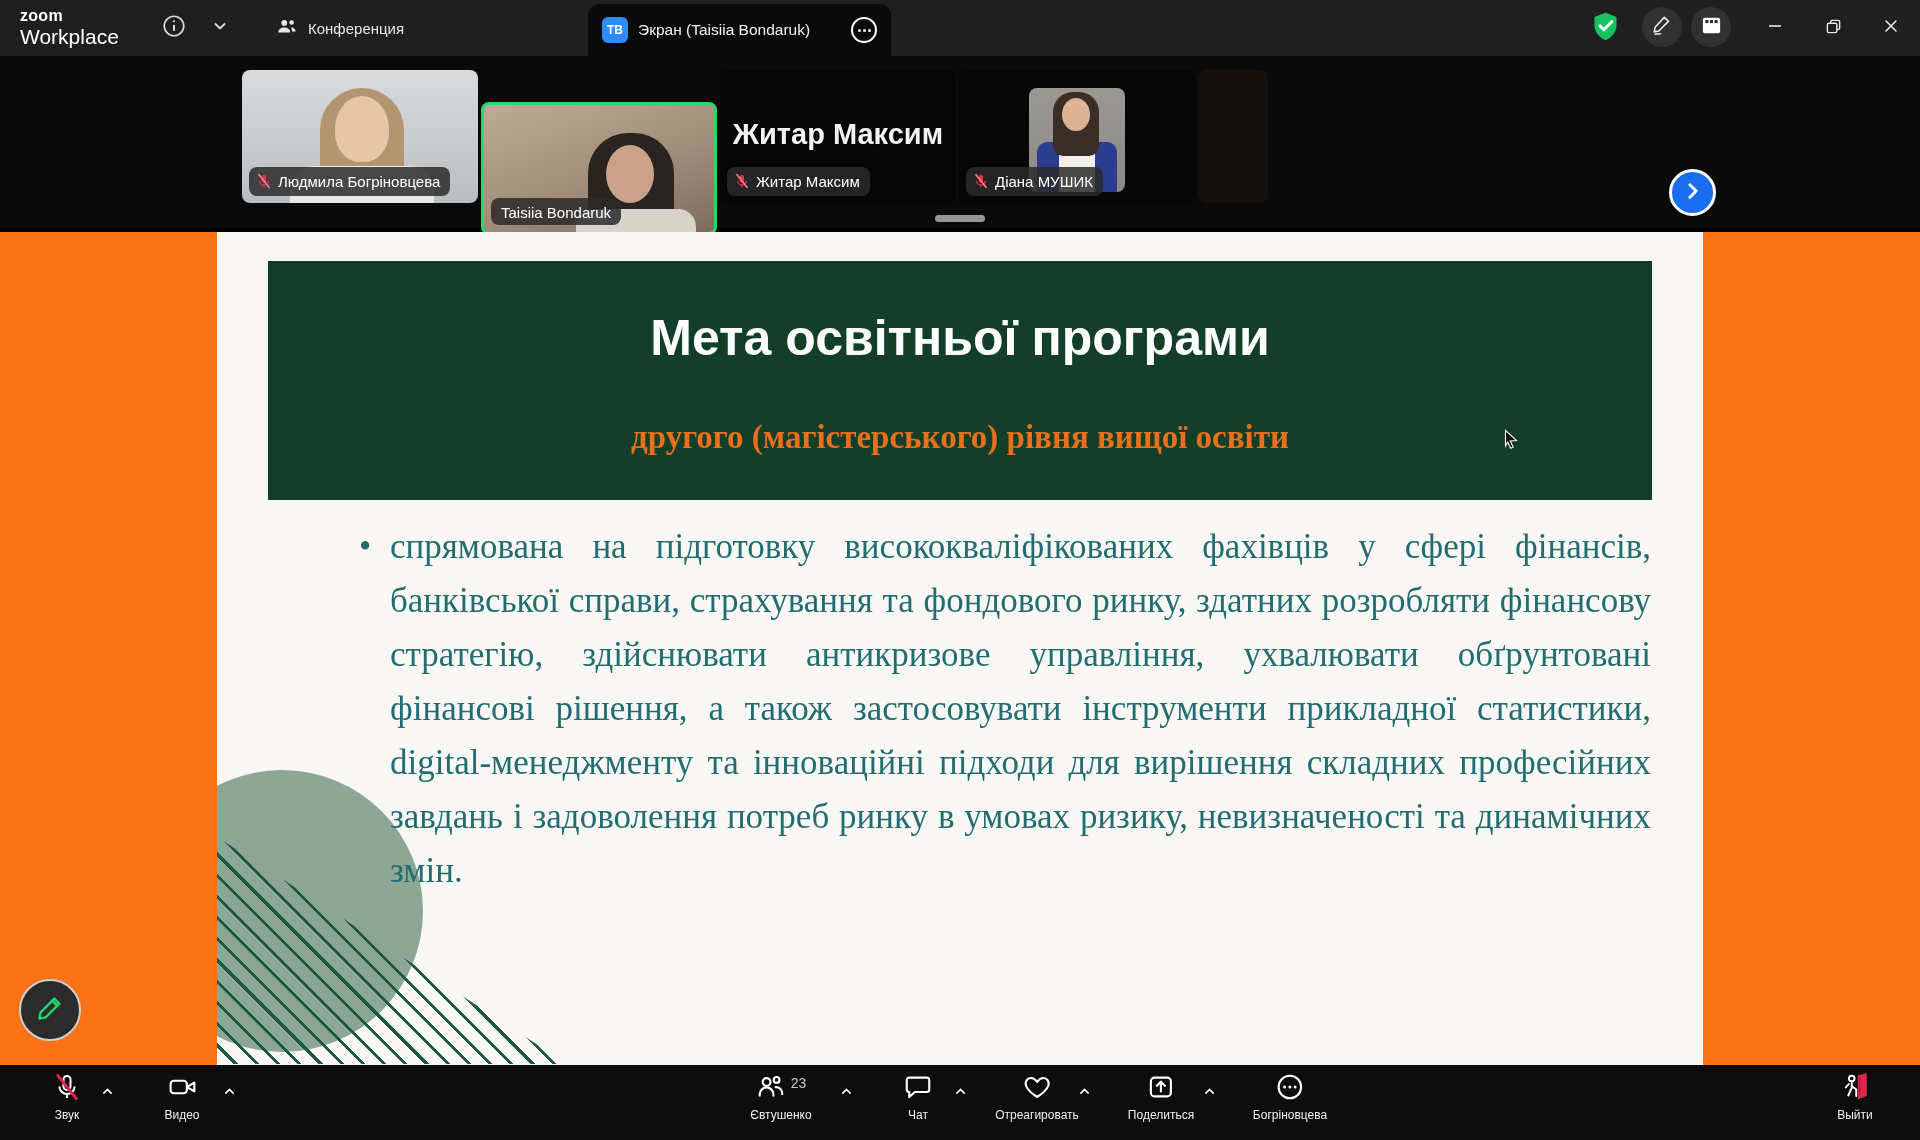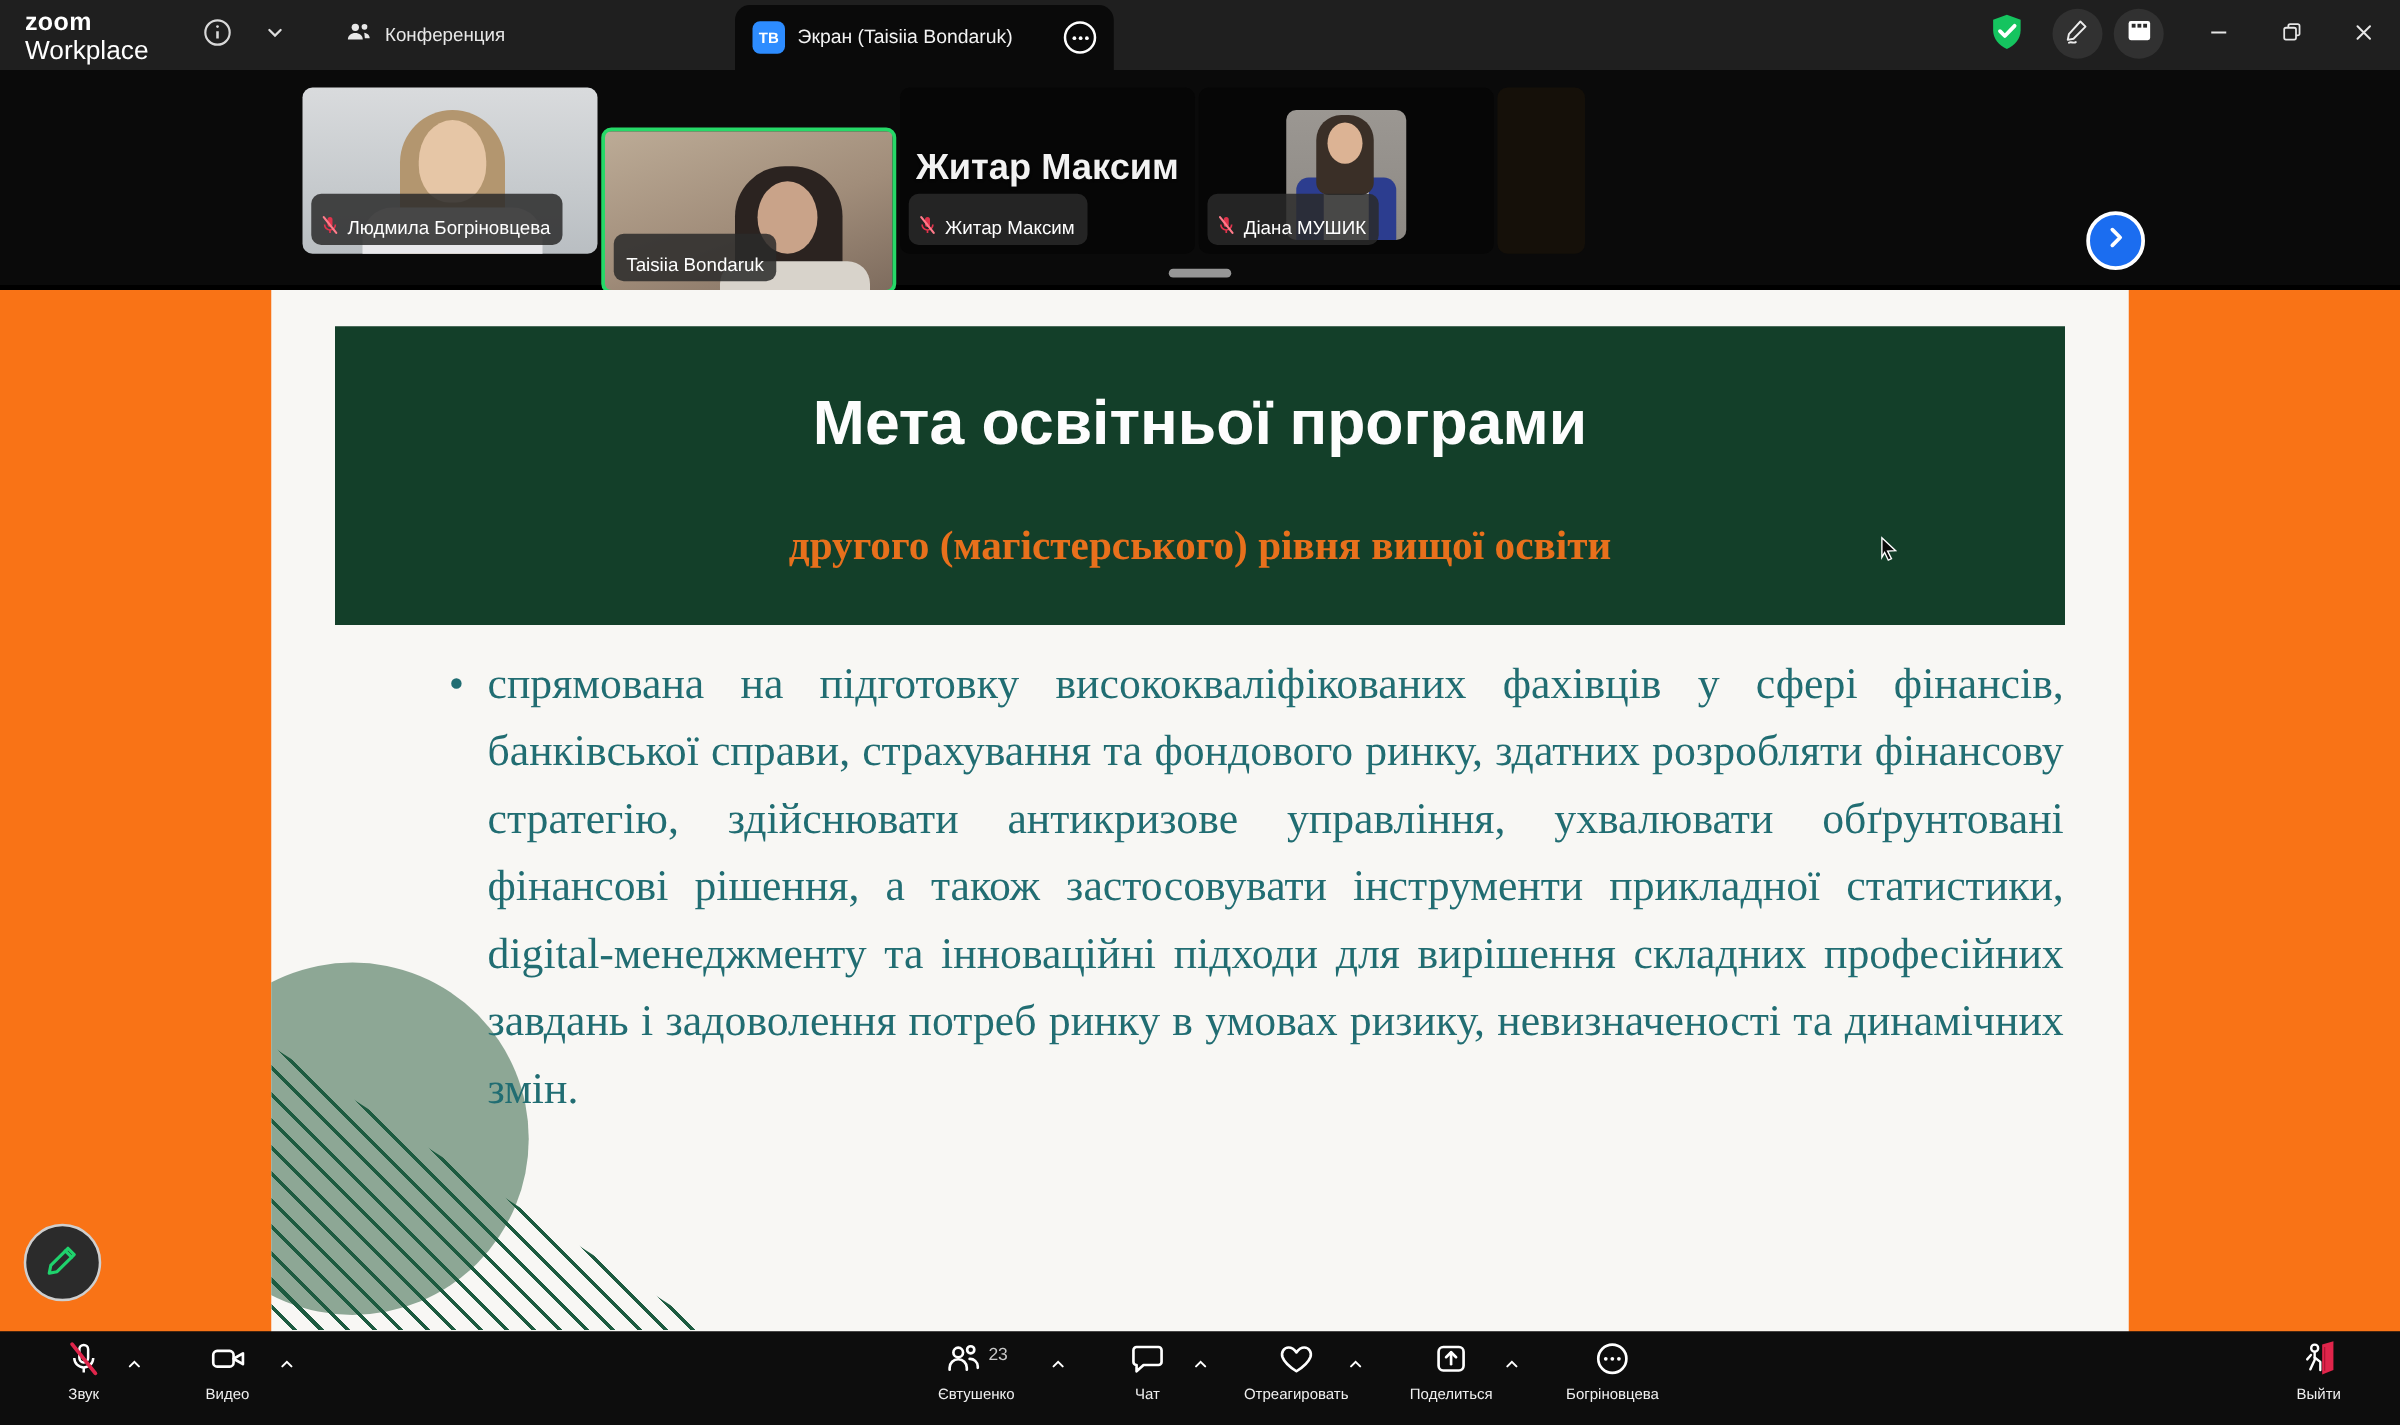--- a/index.html
+++ b/index.html
@@ -2,21 +2,21 @@
 <html><head>
 <meta charset="utf-8">
 <style>
   * { margin:0; padding:0; box-sizing:border-box; }
   html,body { width:1920px; height:1140px; background:#000; font-family:"Liberation Sans", sans-serif; overflow:hidden; }
   #app { position:relative; width:1920px; height:1140px; background:#000; }
 
   
   .topbar { position:absolute; left:0; top:0; width:1920px; height:56px; background:#1f1f1f; }
   .logo { position:absolute; left:20px; top:8px; color:#fff; line-height:1; }
-  .logo .l1 { font-size:20px; font-weight:700; letter-spacing:.3px; }
+  .logo .l1 { font-size:16px; font-weight:700; letter-spacing:.3px; }
   .logo .l2 { font-size:21px; font-weight:400; margin-top:2px; }
   .tb-ic { position:absolute; top:0; height:56px; display:flex; align-items:center; justify-content:center; }
   .info-btn { left:158px; width:32px; }
   .caret-btn { left:204px; width:32px; }
   .conf-tab { position:absolute; left:262px; top:0; height:56px; display:flex; align-items:center; gap:10px; color:#e8e8e8; font-size:15px; padding:0 14px; }
   .screen-tab { position:absolute; left:588px; top:4px; height:52px; width:303px; background:#0a0a0a; border-radius:12px 12px 0 0; display:flex; align-items:center; gap:10px; padding:0 14px; color:#f2f2f2; font-size:15.5px; }
   .tv-badge { width:26px; height:26px; border-radius:6px; background:#2d8cff; color:#fff; font-size:12px; font-weight:700; display:flex; align-items:center; justify-content:center; flex:0 0 auto; }
   .tab-more { margin-left:auto; width:26px; height:26px; border:2px solid #fff; border-radius:50%; display:flex; align-items:center; justify-content:center; gap:2px; }
   .tab-more i { width:3px; height:3px; background:#fff; border-radius:50%; display:block; }
   .shield-wrap { left:1588px; width:34px; }
@@ -24,21 +24,21 @@
   .pencil-btn { left:1642px; }
   .apps-btn  { left:1691px; }
   .win-btn { position:absolute; top:0; width:44px; height:56px; display:flex; align-items:center; justify-content:center; color:#e6e6e6; }
   .min-btn { left:1753px; } .restore-btn { left:1811px; } .close-btn { left:1869px; font-size:18px; }
 
   
   .strip { position:absolute; left:0; top:56px; width:1920px; height:172px; background:#0a0a0a; }
   .thumbs { position:absolute; left:242px; top:14px; display:flex; gap:3px; }
   .thumb { position:relative; width:236px; height:133px; border-radius:8px; overflow:hidden; background:#1b1b1b; flex:0 0 auto; }
   .thumb.active { border:3px solid #26d968;margin-top:32px; }
-  .name-pill { position:absolute; left:7px; bottom:7px; max-width:224px; background:rgba(42,42,42,.85); border-radius:8px; padding:17px 10px 4px 7px; display:flex; align-items:center; gap:6px; color:#fff; font-size:15px; white-space:nowrap; }
+  .name-pill { position:absolute; left:7px; bottom:7px; max-width:224px; background:rgba(42,42,42,.85); border-radius:8px; padding:6px 10px 4px 7px; display:flex; align-items:flex-start; gap:6px; color:#fff; font-size:15px; white-space:nowrap; }
   .name-pill.nomic { padding-left:10px; }
   .big-name { position:absolute; left:0; top:48px; width:100%; text-align:center; color:#f2f2f2; font-size:29px; font-weight:700; text-shadow:0 1px 2px rgba(0,0,0,.6); }
   
   .art1 { background:linear-gradient(180deg,#d9dbdd 0%,#c6cacd 60%,#b9bec2 100%); }
   .art1 .hair { position:absolute; left:78px; top:18px; width:84px; height:130px; background:#b3966f; border-radius:42px 42px 10px 10px; }
   .art1 .face { position:absolute; left:93px; top:26px; width:54px; height:66px; background:#e6c6a6; border-radius:50% 50% 45% 45%; }
   .art1 .body { position:absolute; left:48px; top:96px; width:144px; height:40px; background:#e9e9ec; border-radius:24px 24px 0 0; }
   .art2 { background:linear-gradient(160deg,#bcab96 0%,#a18d7a 55%,#7e6c5e 100%); }
   .art2 .hair { position:absolute; left:104px; top:28px; width:86px; height:104px; background:#2b2320; border-radius:40px 40px 18px 18px; }
   .art2 .face { position:absolute; left:122px; top:40px; width:48px; height:58px; background:#c9a389; border-radius:50%; }

